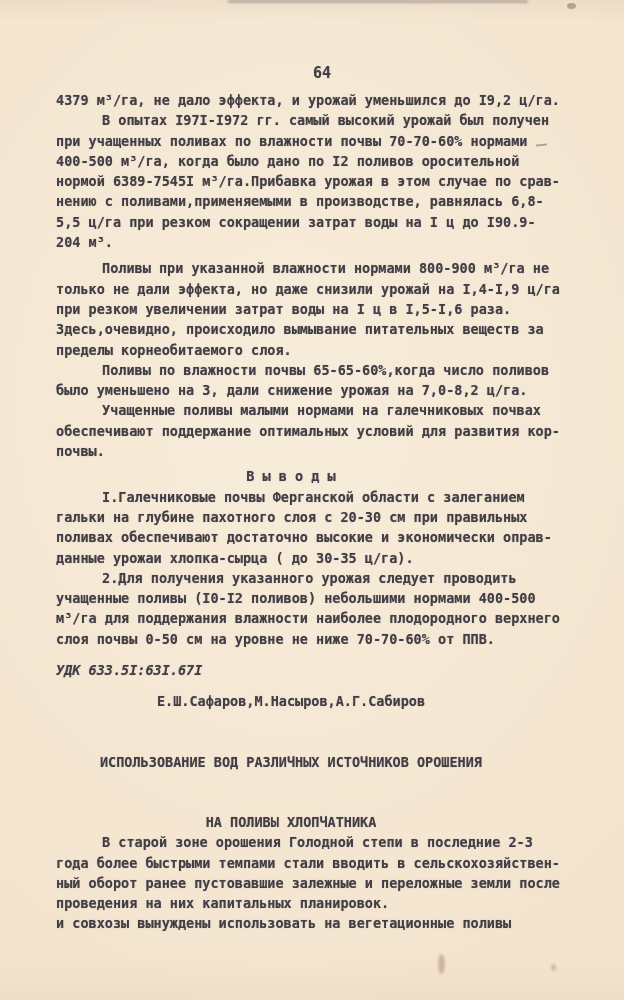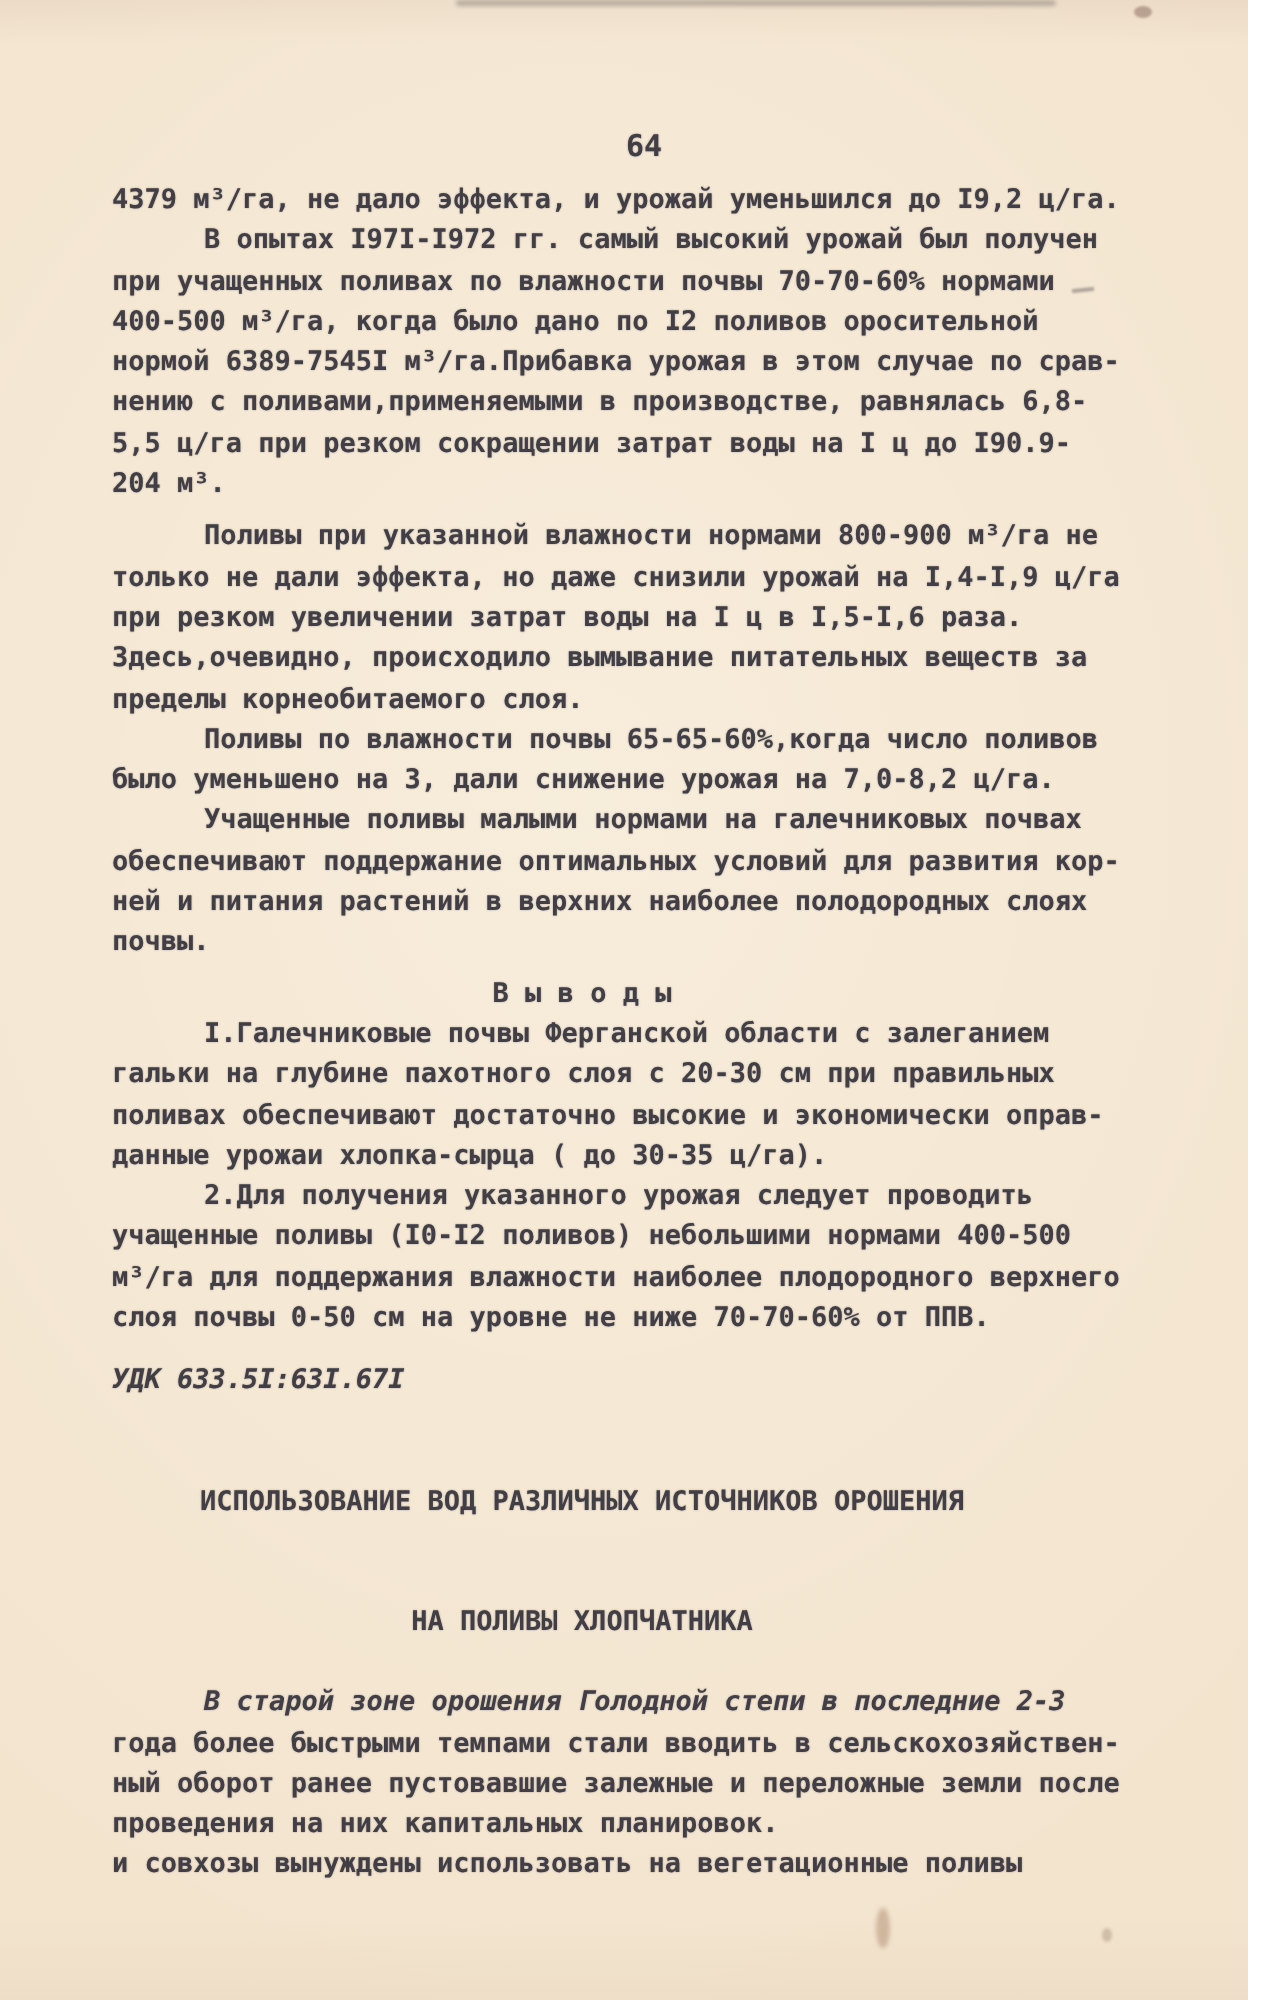--- a/index.html
+++ b/index.html
@@ -83,33 +83,33 @@
       <div class="line">204 м³.</div>
       <div class="line ind" style="margin-top: 6px;">Поливы при указанной влажности нормами 800-900 м³/га не</div>
       <div class="line">только не дали эффекта, но даже снизили урожай на I,4-I,9 ц/га</div>
       <div class="line">при резком увеличении затрат воды на I ц в I,5-I,6 раза.</div>
       <div class="line">Здесь,очевидно, происходило вымывание питательных веществ за</div>
       <div class="line">пределы корнеобитаемого слоя.</div>
       <div class="line ind">Поливы по влажности почвы 65-65-60%,когда число поливов</div>
       <div class="line">было уменьшено на 3, дали снижение урожая на 7,0-8,2 ц/га.</div>
       <div class="line ind">Учащенные поливы малыми нормами на галечниковых почвах</div>
       <div class="line">обеспечивают поддержание оптимальных условий для развития кор-</div>
-      <div class="line">ней и питания растений в верхних наиболее полодородных слоях</div>
       <div class="line">почвы.</div>
       <div class="line ctr" style="margin-top: 5px;">В ы в о д ы</div>
       <div class="line ind">I.Галечниковые почвы Ферганской области с залеганием</div>
       <div class="line">гальки на глубине пахотного слоя с 20-30 см при правильных</div>
       <div class="line">поливах обеспечивают достаточно высокие и экономически оправ-</div>
       <div class="line">данные урожаи хлопка-сырца ( до 30-35 ц/га).</div>
       <div class="line ind">2.Для получения указанного урожая следует проводить</div>
       <div class="line">учащенные поливы (I0-I2 поливов) небольшими нормами 400-500</div>
       <div class="line">м³/га для поддержания влажности наиболее плодородного верхнего</div>
       <div class="line">слоя почвы 0-50 см на уровне не ниже 70-70-60% от ППВ.</div>
       <div class="line" style="margin-top: 11px; font-style: italic;">УДК 633.5I:63I.67I</div>
+      <div class="line ctr" style="margin-top: 11px;">Е.Ш.Сафаров,М.Насыров,А.Г.Сабиров</div>
       <div class="line ctr">ИСПОЛЬЗОВАНИЕ ВОД РАЗЛИЧНЫХ ИСТОЧНИКОВ ОРОШЕНИЯ</div>
       <div class="line ctr">НА ПОЛИВЫ ХЛОПЧАТНИКА</div>
-      <div class="line ind" style="margin-top: 20px; font-style: italic;">В старой зоне орошения Голодной степи в последние 2-3</div>
+      <div class="line ind" style="margin-top: 0;">В старой зоне орошения Голодной степи в последние 2-3</div>
       <div class="line">года более быстрыми темпами стали вводить в сельскохозяйствен-</div>
       <div class="line">ный оборот ранее пустовавшие залежные и переложные земли после</div>
       <div class="line">проведения на них капитальных планировок.</div>
       <div class="line">и совхозы вынуждены использовать на вегетационные поливы</div>
     </div>
 </div>
 
 </body></html>

